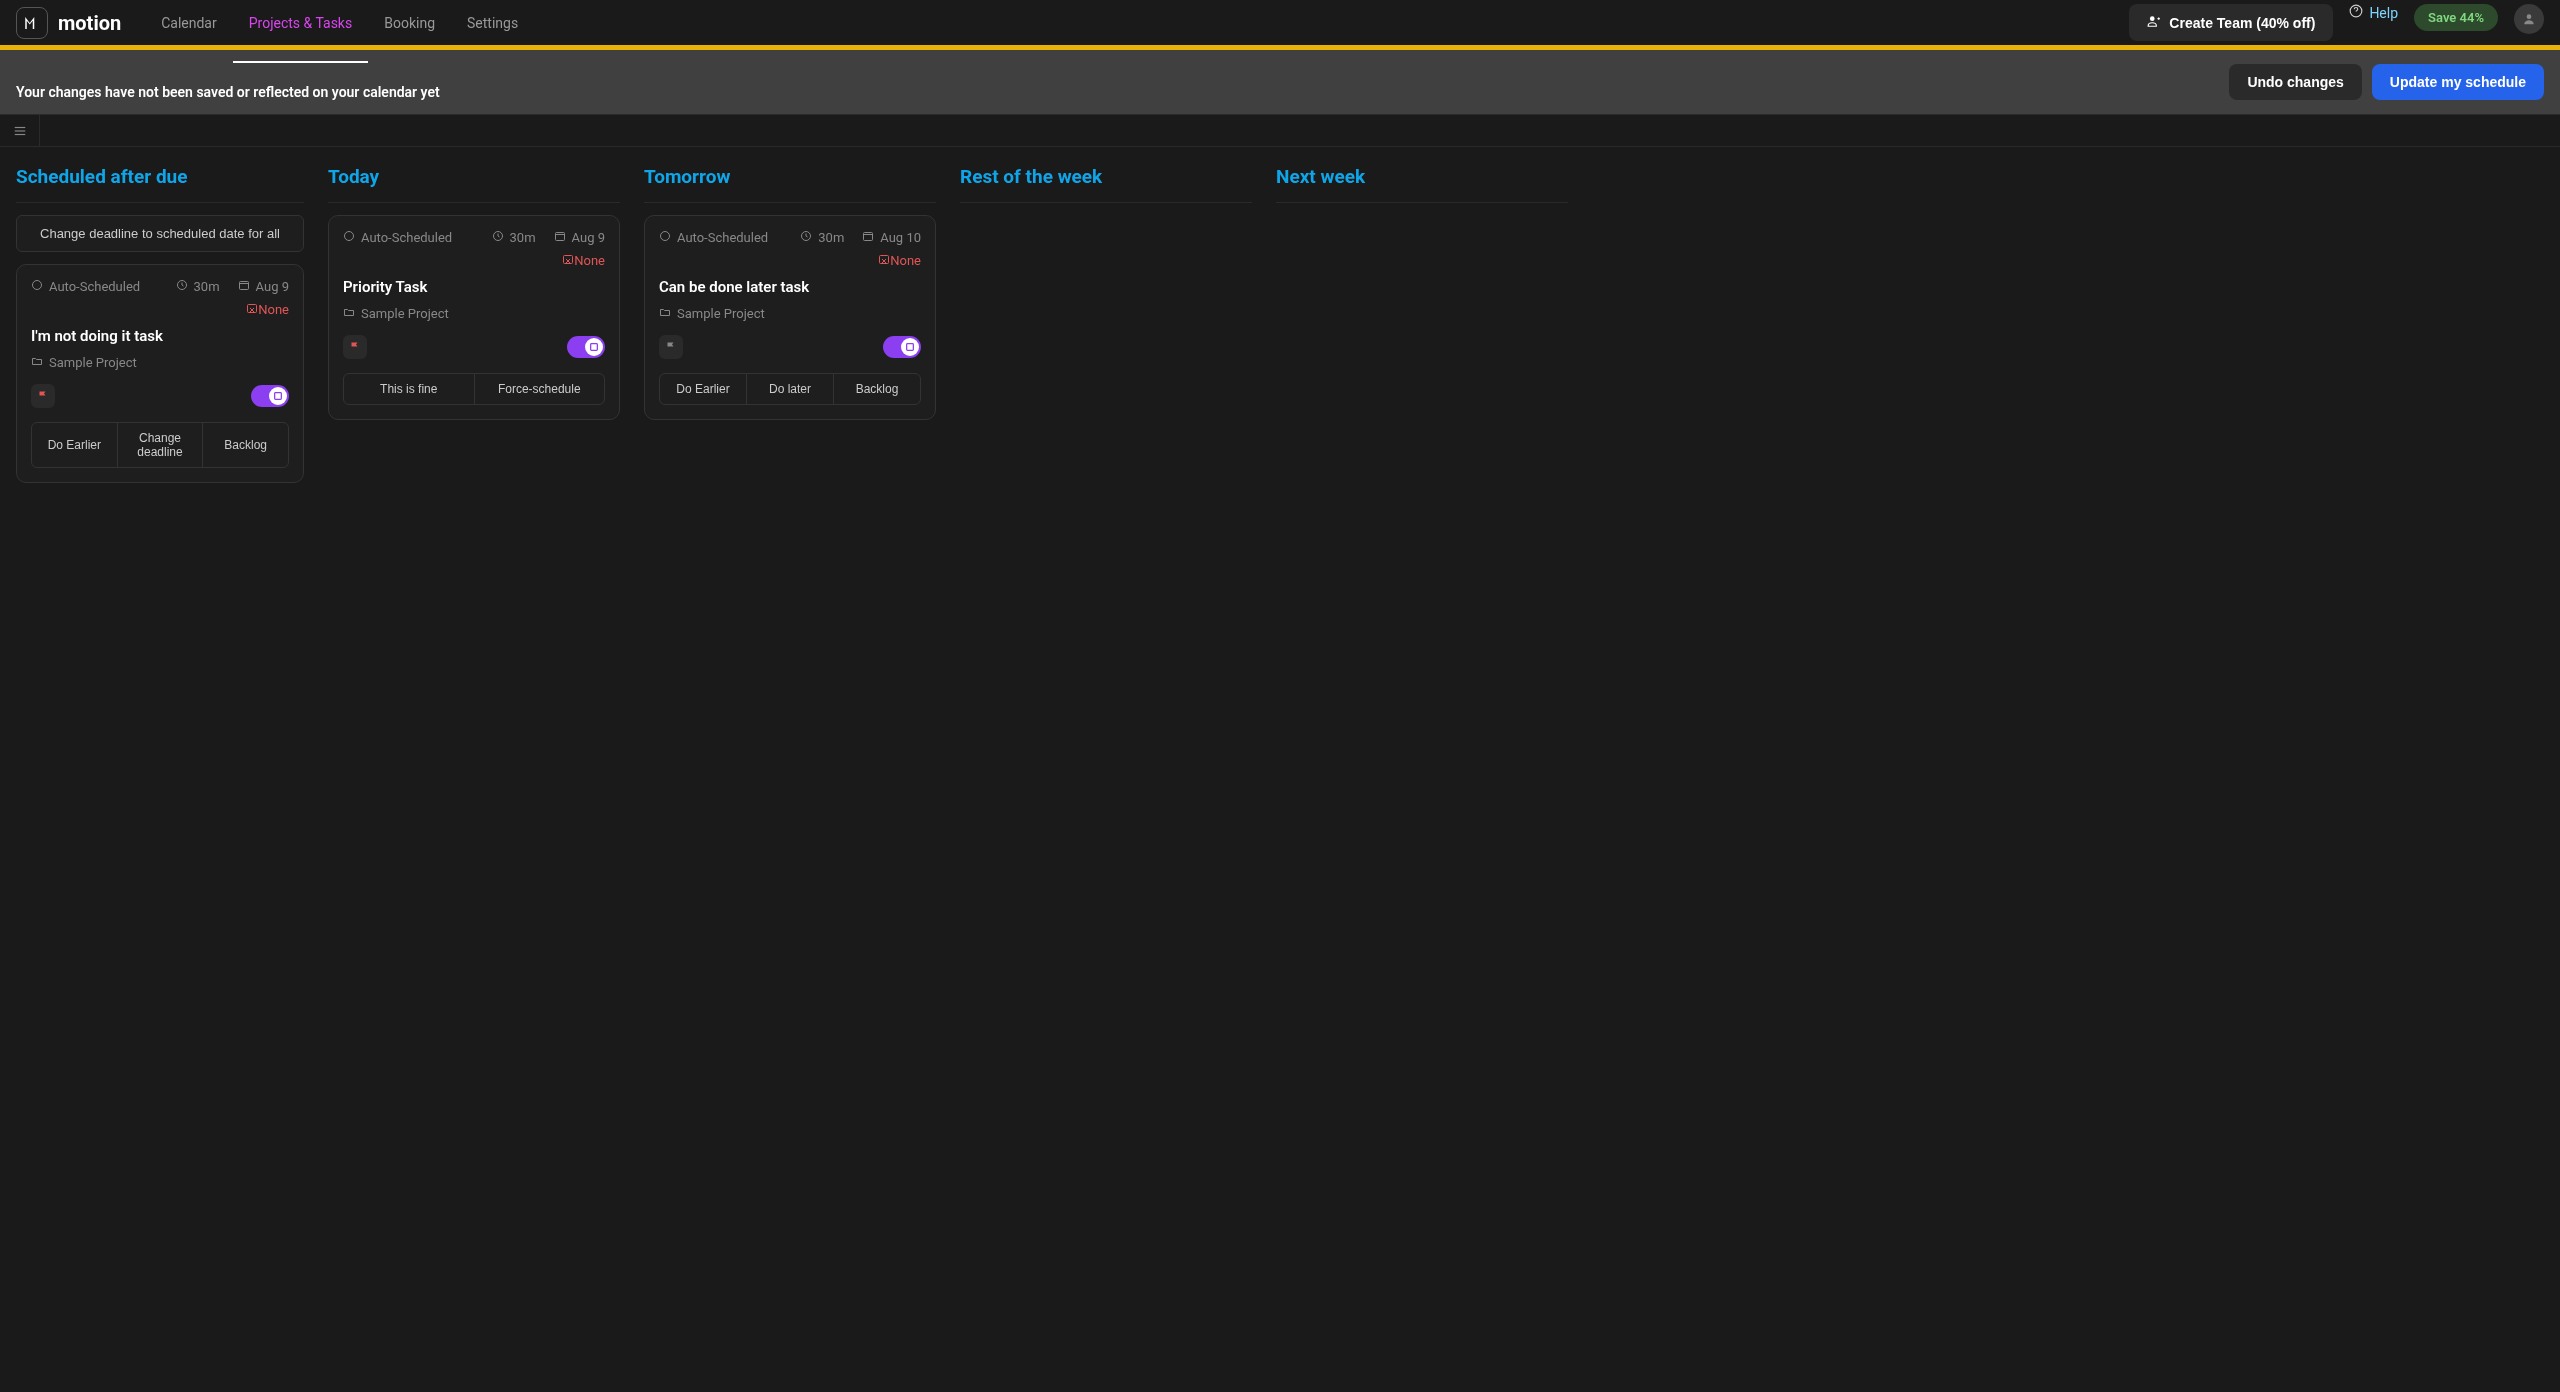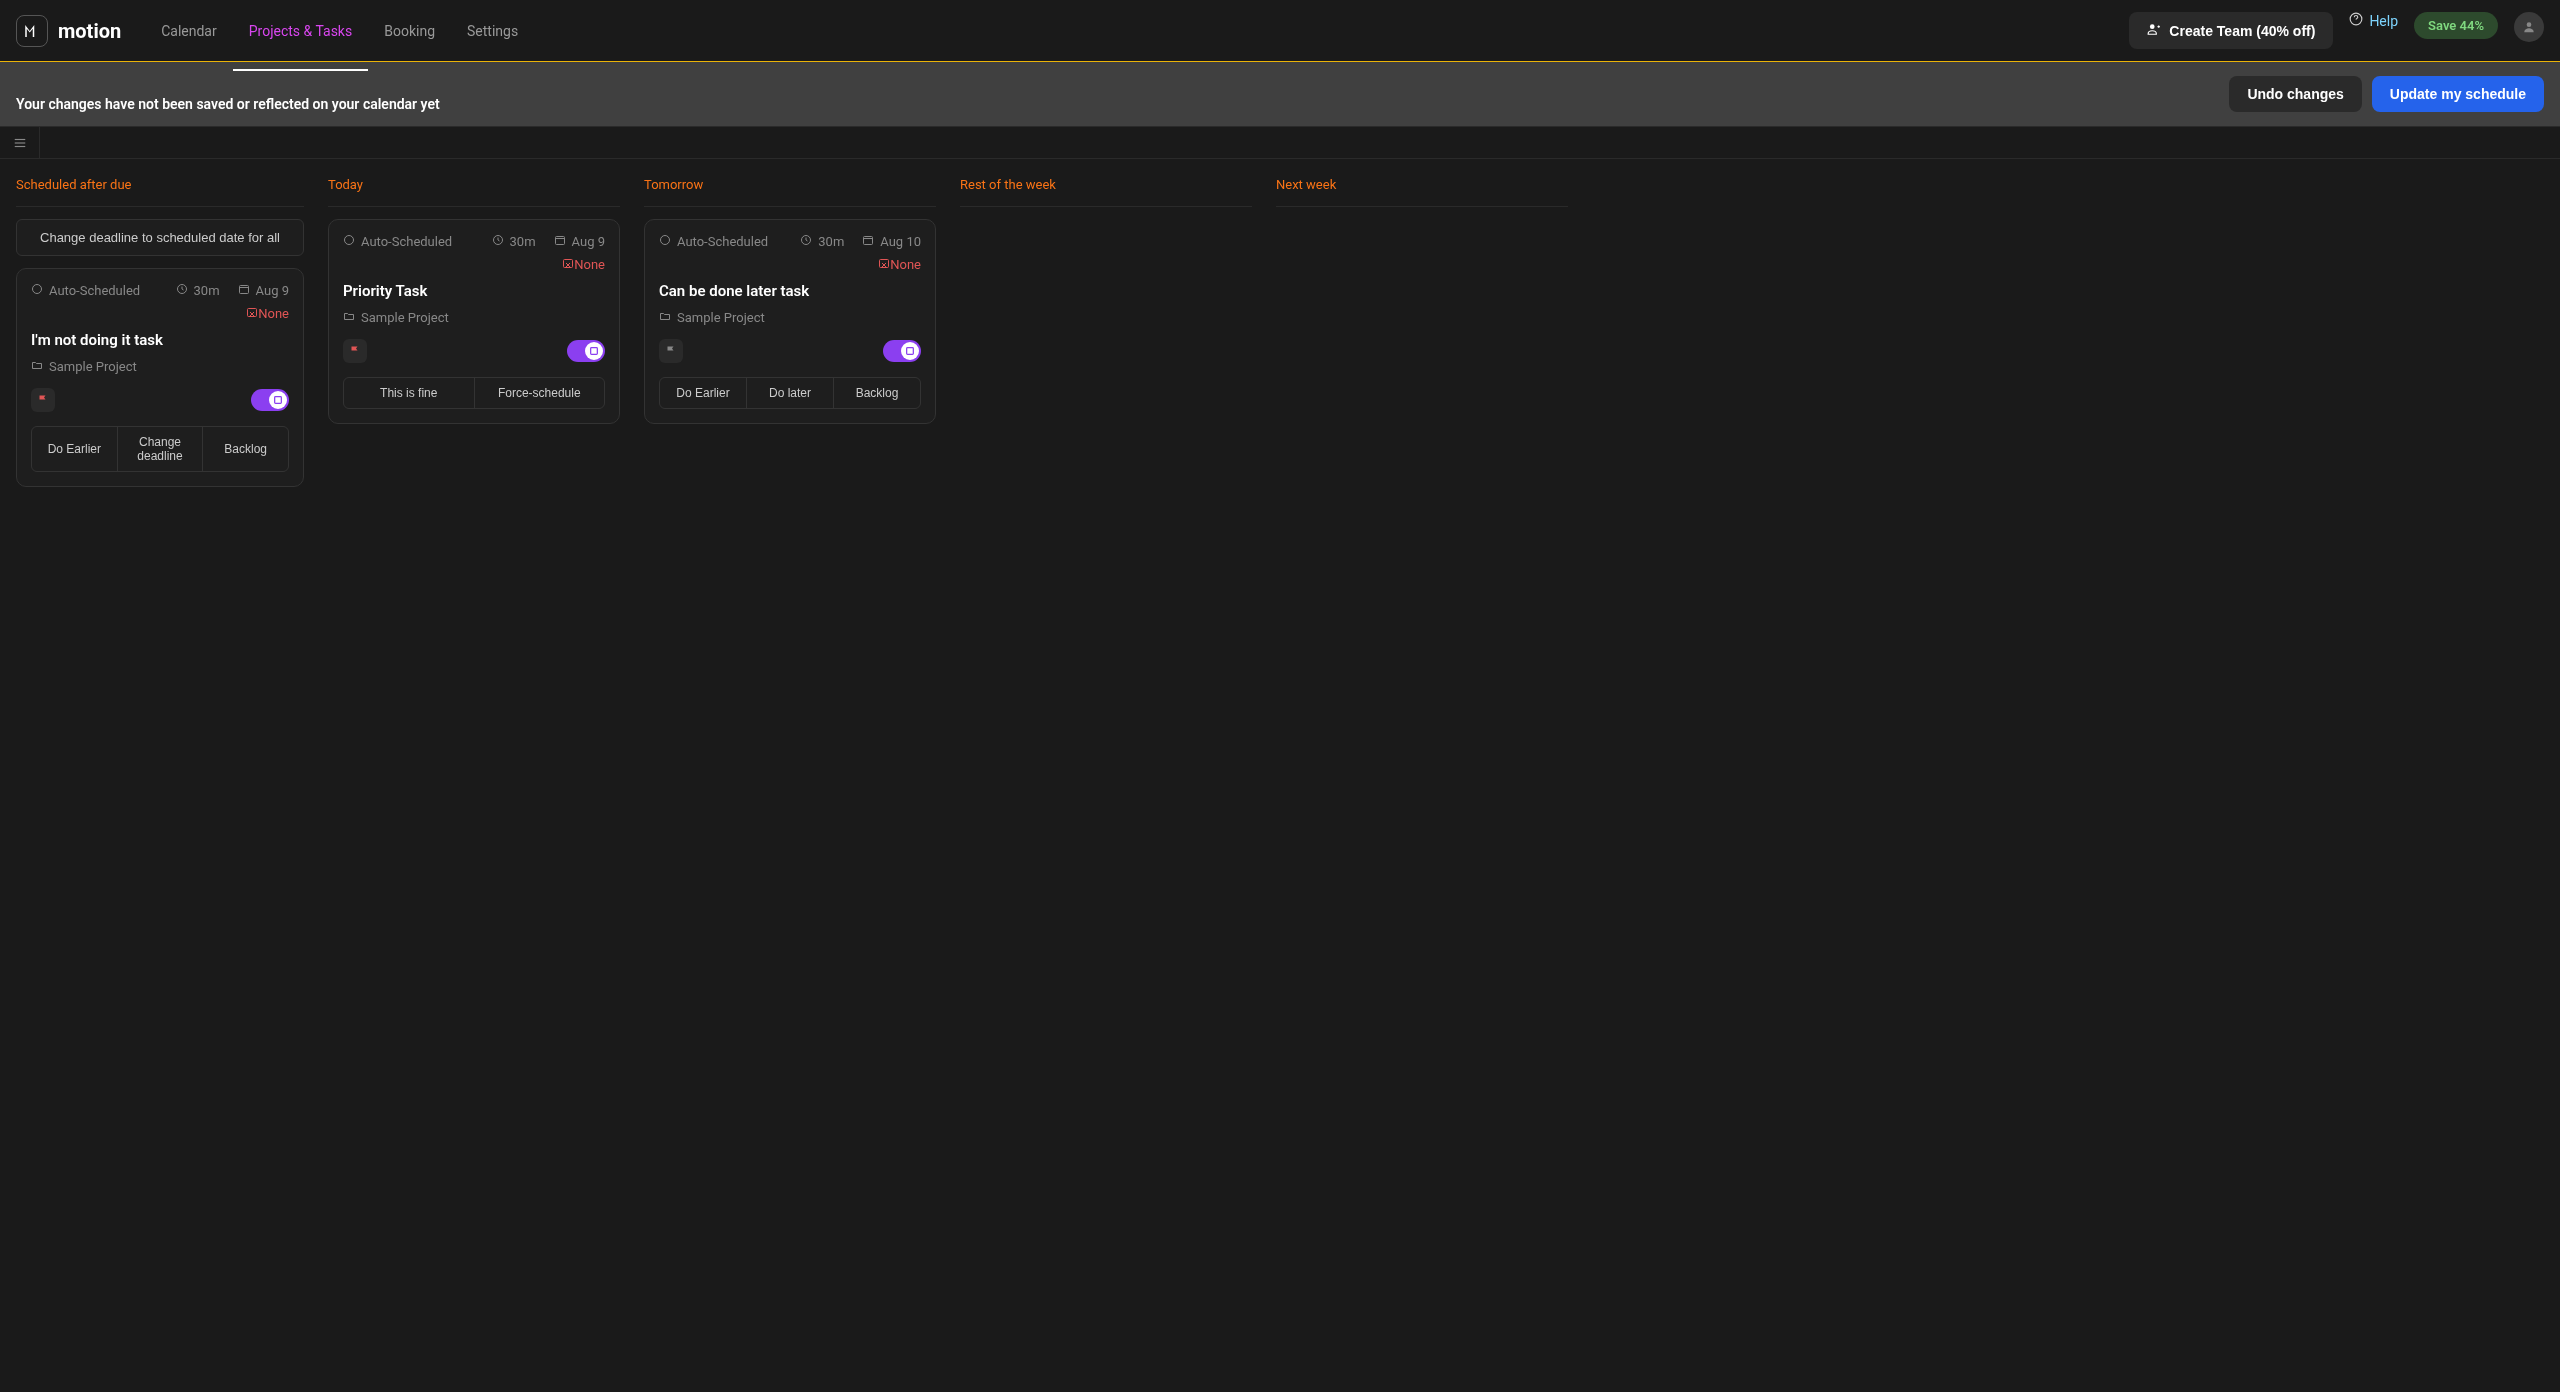--- a/index.html
+++ b/index.html
@@ -9,22 +9,22 @@
       font-family: -apple-system, BlinkMacSystemFont, "Segoe UI", Roboto, sans-serif;
       font-size: 14px;
       width: 2560px;
       height: 1392px;
       overflow: hidden;
     }
     .header {
       display: flex;
       align-items: center;
       padding: 12px 16px;
-      height: 62px;
-      border-bottom: 1px solid #eab308;
+      height: 50px;
+      border-bottom: 5px solid #eab308;
     }
     .logo-wrap {
       display: flex;
       align-items: center;
       gap: 10px;
       margin-right: 24px;
     }
     .logo-icon {
       width: 32px;
       height: 32px;
@@ -165,23 +165,23 @@
       padding: 0;
     }
     .column {
       width: 316px;
       padding: 0 12px;
       flex-shrink: 0;
     }
     .column:first-child { padding-left: 16px; }
     .column-header {
       padding: 18px 0 14px;
-      font-weight: 400;
-      color: #f97316;
-      font-size: 13px;
+      font-weight: 700;
+      color: #0ea5e9;
+      font-size: 19px;
       border-bottom: 1px solid #2a2a2a;
       margin-bottom: 12px;
     }
     .wide-action-btn {
       width: 100%;
       background: #1e1e1e;
       border: 1px solid #333;
       color: #ccc;
       padding: 10px;
       border-radius: 6px;

